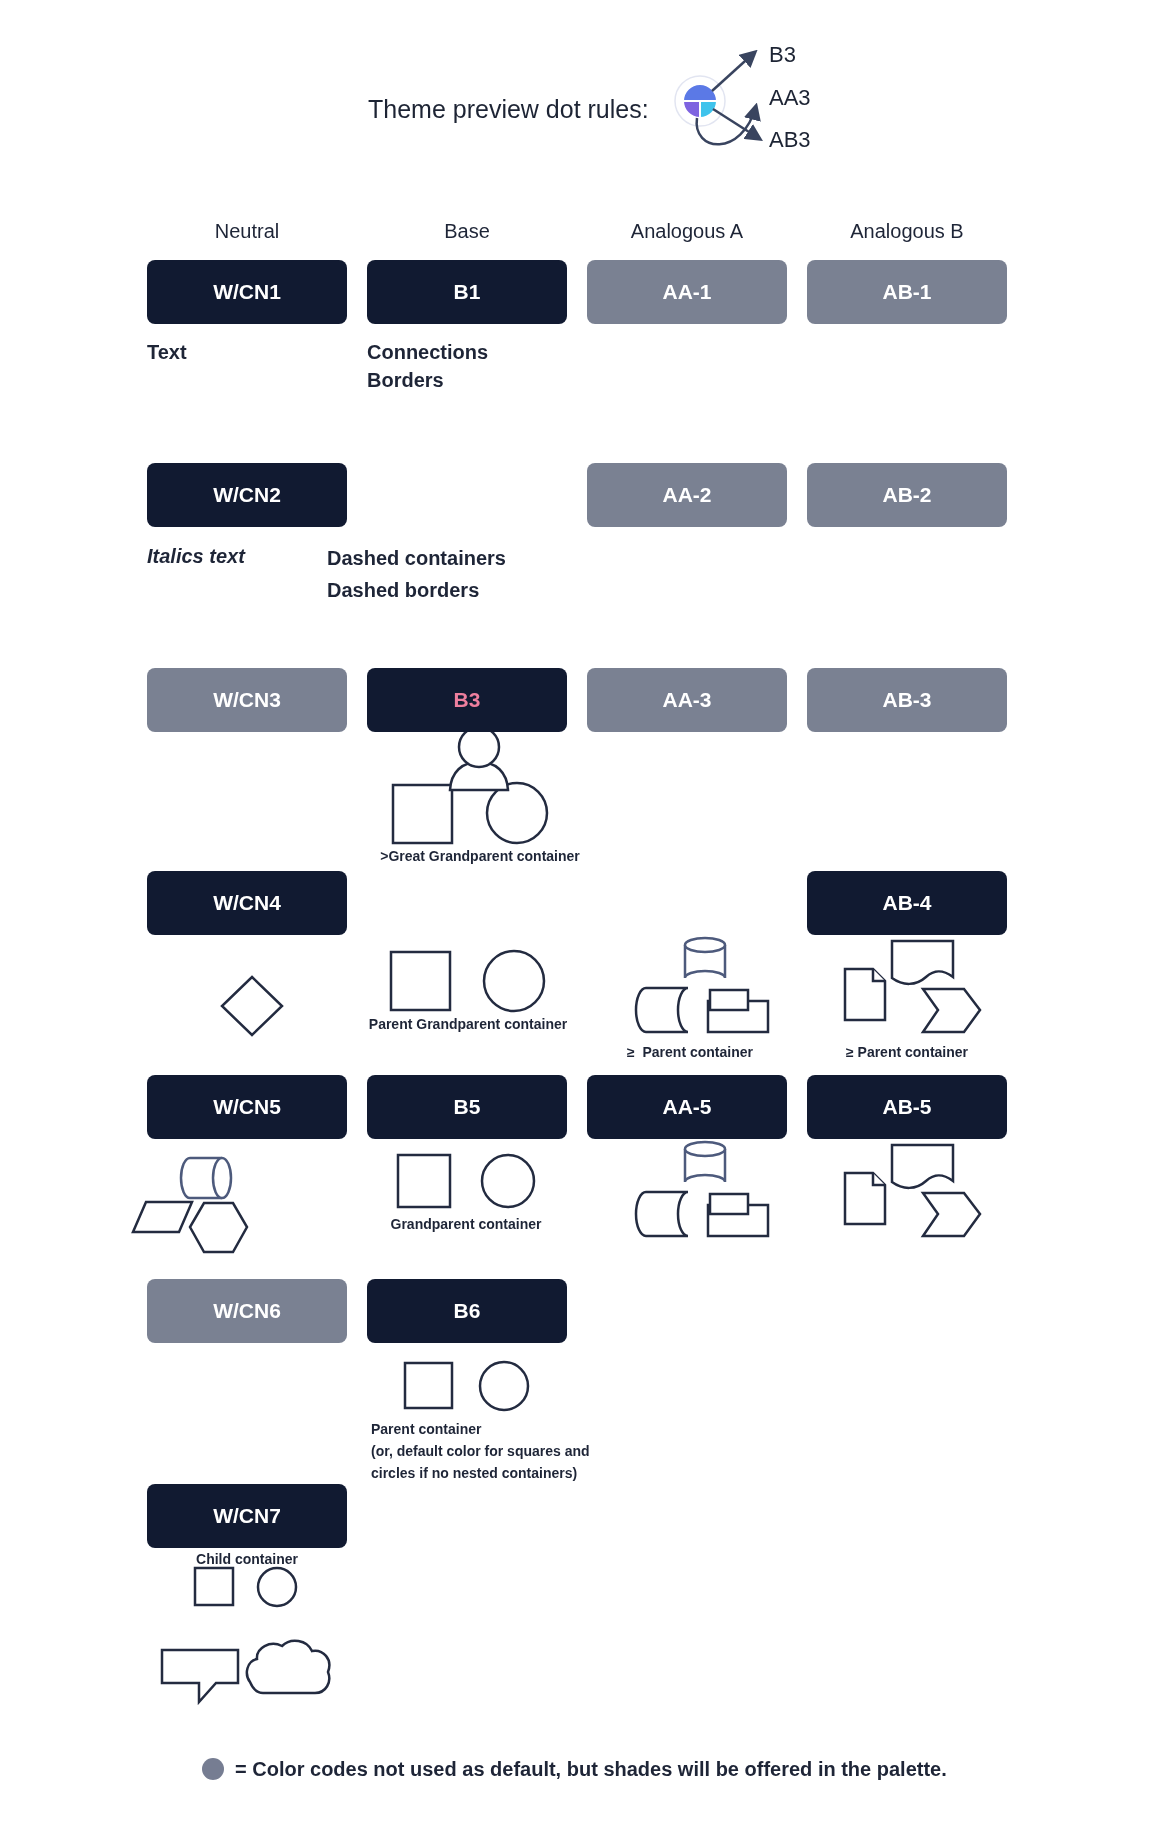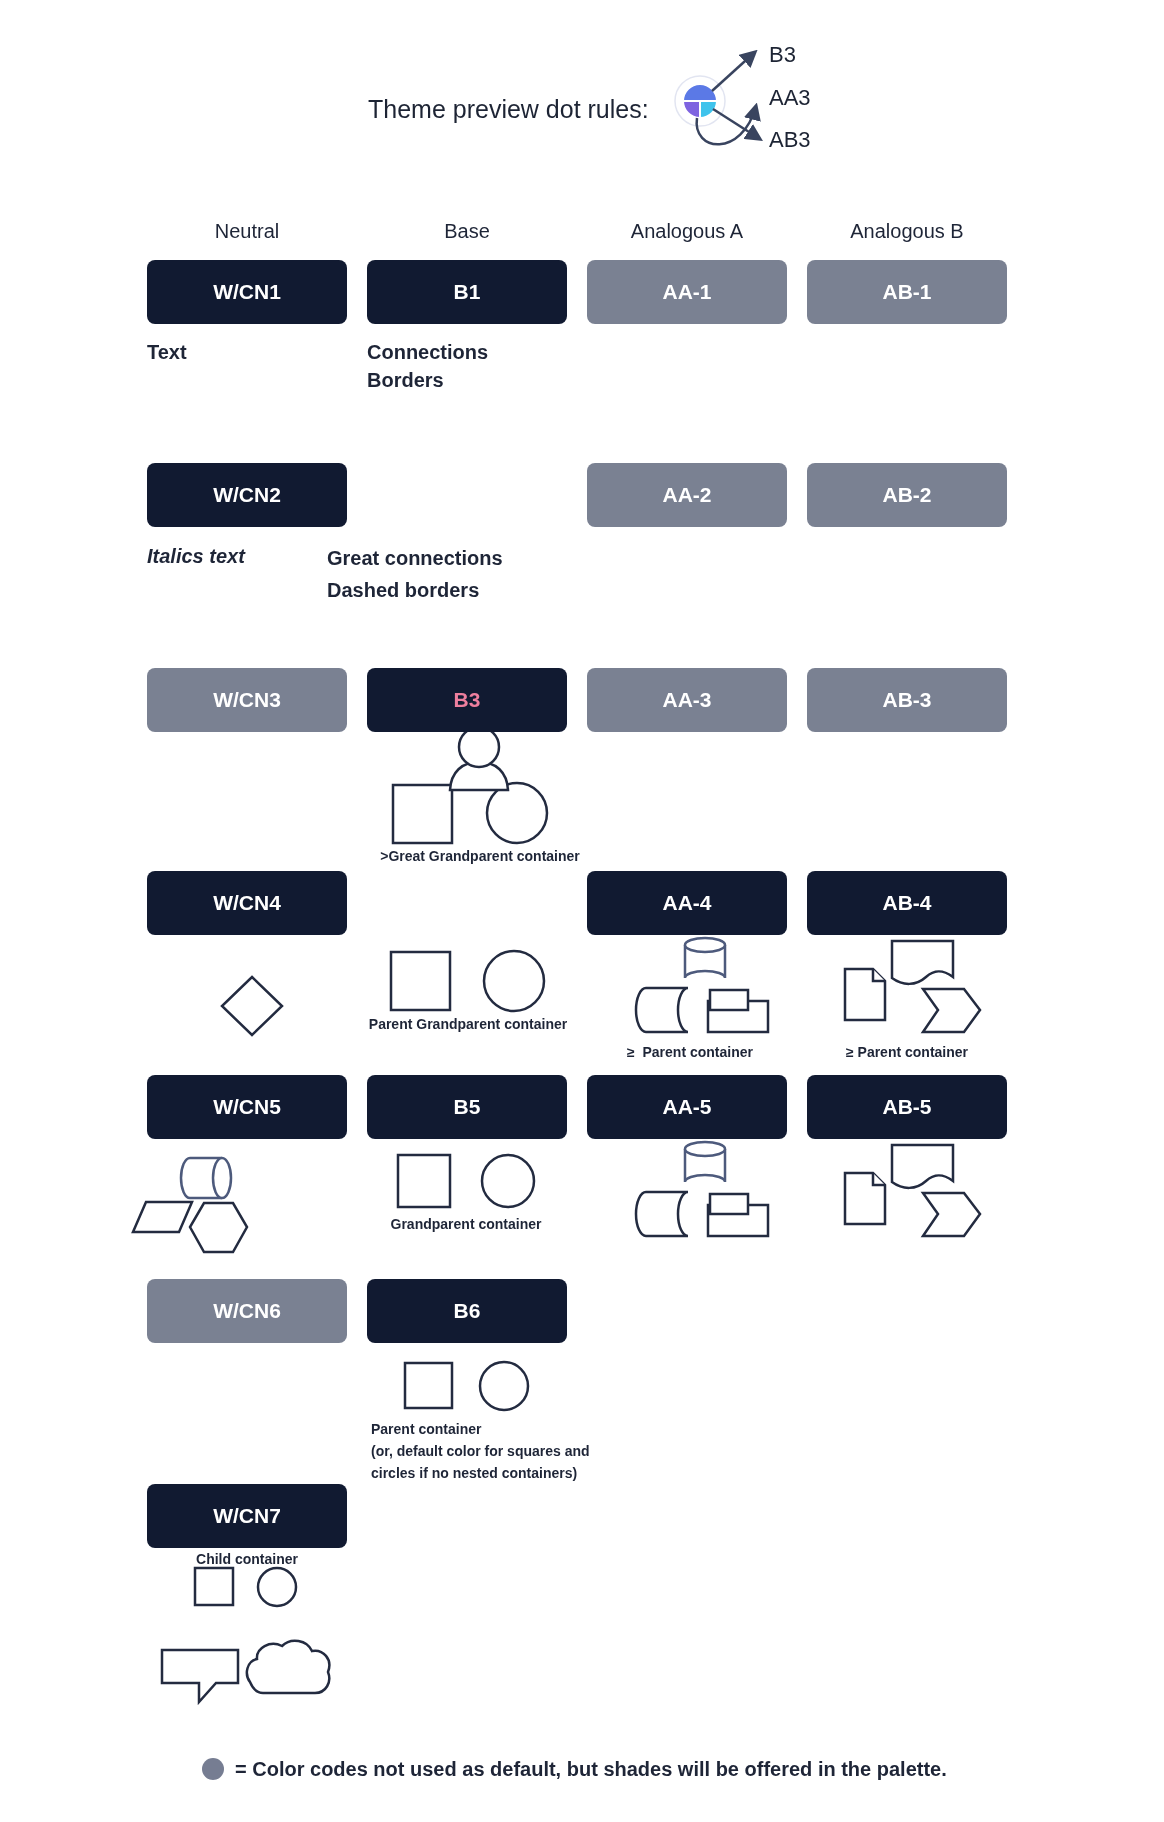--- a/index.html
+++ b/index.html
@@ -60,38 +60,37 @@
   <div class="chip gray" style="left:587px;top:260px">AA-1</div>
   <div class="chip gray" style="left:807px;top:260px">AB-1</div>
   <div class="cap20" style="left:147px;top:341px">Text</div>
   <div class="cap20" style="left:367px;top:341px">Connections</div>
   <div class="cap20" style="left:367px;top:369px">Borders</div>
 
   <div class="chip dark" style="left:147px;top:463px">W/CN2</div>
   <div class="chip gray" style="left:587px;top:463px">AA-2</div>
   <div class="chip gray" style="left:807px;top:463px">AB-2</div>
   <div class="cap20 it" style="left:147px;top:545px">Italics text</div>
-  <div class="cap20 wide" style="left:327px;top:547px">Great connections</div>
+  <div class="cap20 wide" style="left:327px;top:547px">Dashed containers</div>
   <div class="cap20 wide" style="left:327px;top:579px">Dashed borders</div>
 
   <div class="chip gray" style="left:147px;top:668px">W/CN3</div>
   <div class="chip dark pink" style="left:367px;top:668px">B3</div>
   <div class="chip gray" style="left:587px;top:668px">AA-3</div>
   <div class="chip gray" style="left:807px;top:668px">AB-3</div>
 
   <svg class="icon-svg" style="left:378px;top:716px" width="185" height="135" viewBox="0 0 185 135">
     <rect class="shape" x="15" y="69" width="59" height="58"></rect>
     <circle class="shape" cx="139" cy="97" r="30"></circle>
     <path class="shape" d="M 72,74 C 73,56 84,46 101,46 C 118,46 129,56 130,74 Z"></path>
     <circle class="shape" cx="101" cy="31" r="20"></circle>
   </svg>
   <div class="cap14" style="left:330px;top:848px">&gt;Great Grandparent container</div>
 
   <div class="chip dark" style="left:147px;top:871px">W/CN4</div>
-  <div class="chip dark" style="left:587px;top:871px">AA-4</div>
   <div class="chip dark" style="left:807px;top:871px">AB-4</div>
 
   <svg class="icon-svg" style="left:219px;top:974px" width="66" height="64" viewBox="0 0 66 64">
     <path class="shape" d="M 33,3 L 63,32 L 33,61 L 3,32 Z"></path>
   </svg>
 
   <svg class="icon-svg" style="left:389px;top:948px" width="160" height="68" viewBox="0 0 160 68">
     <rect class="shape" x="2" y="4" width="59" height="58"></rect>
     <circle class="shape" cx="125" cy="33" r="30"></circle>
   </svg>

